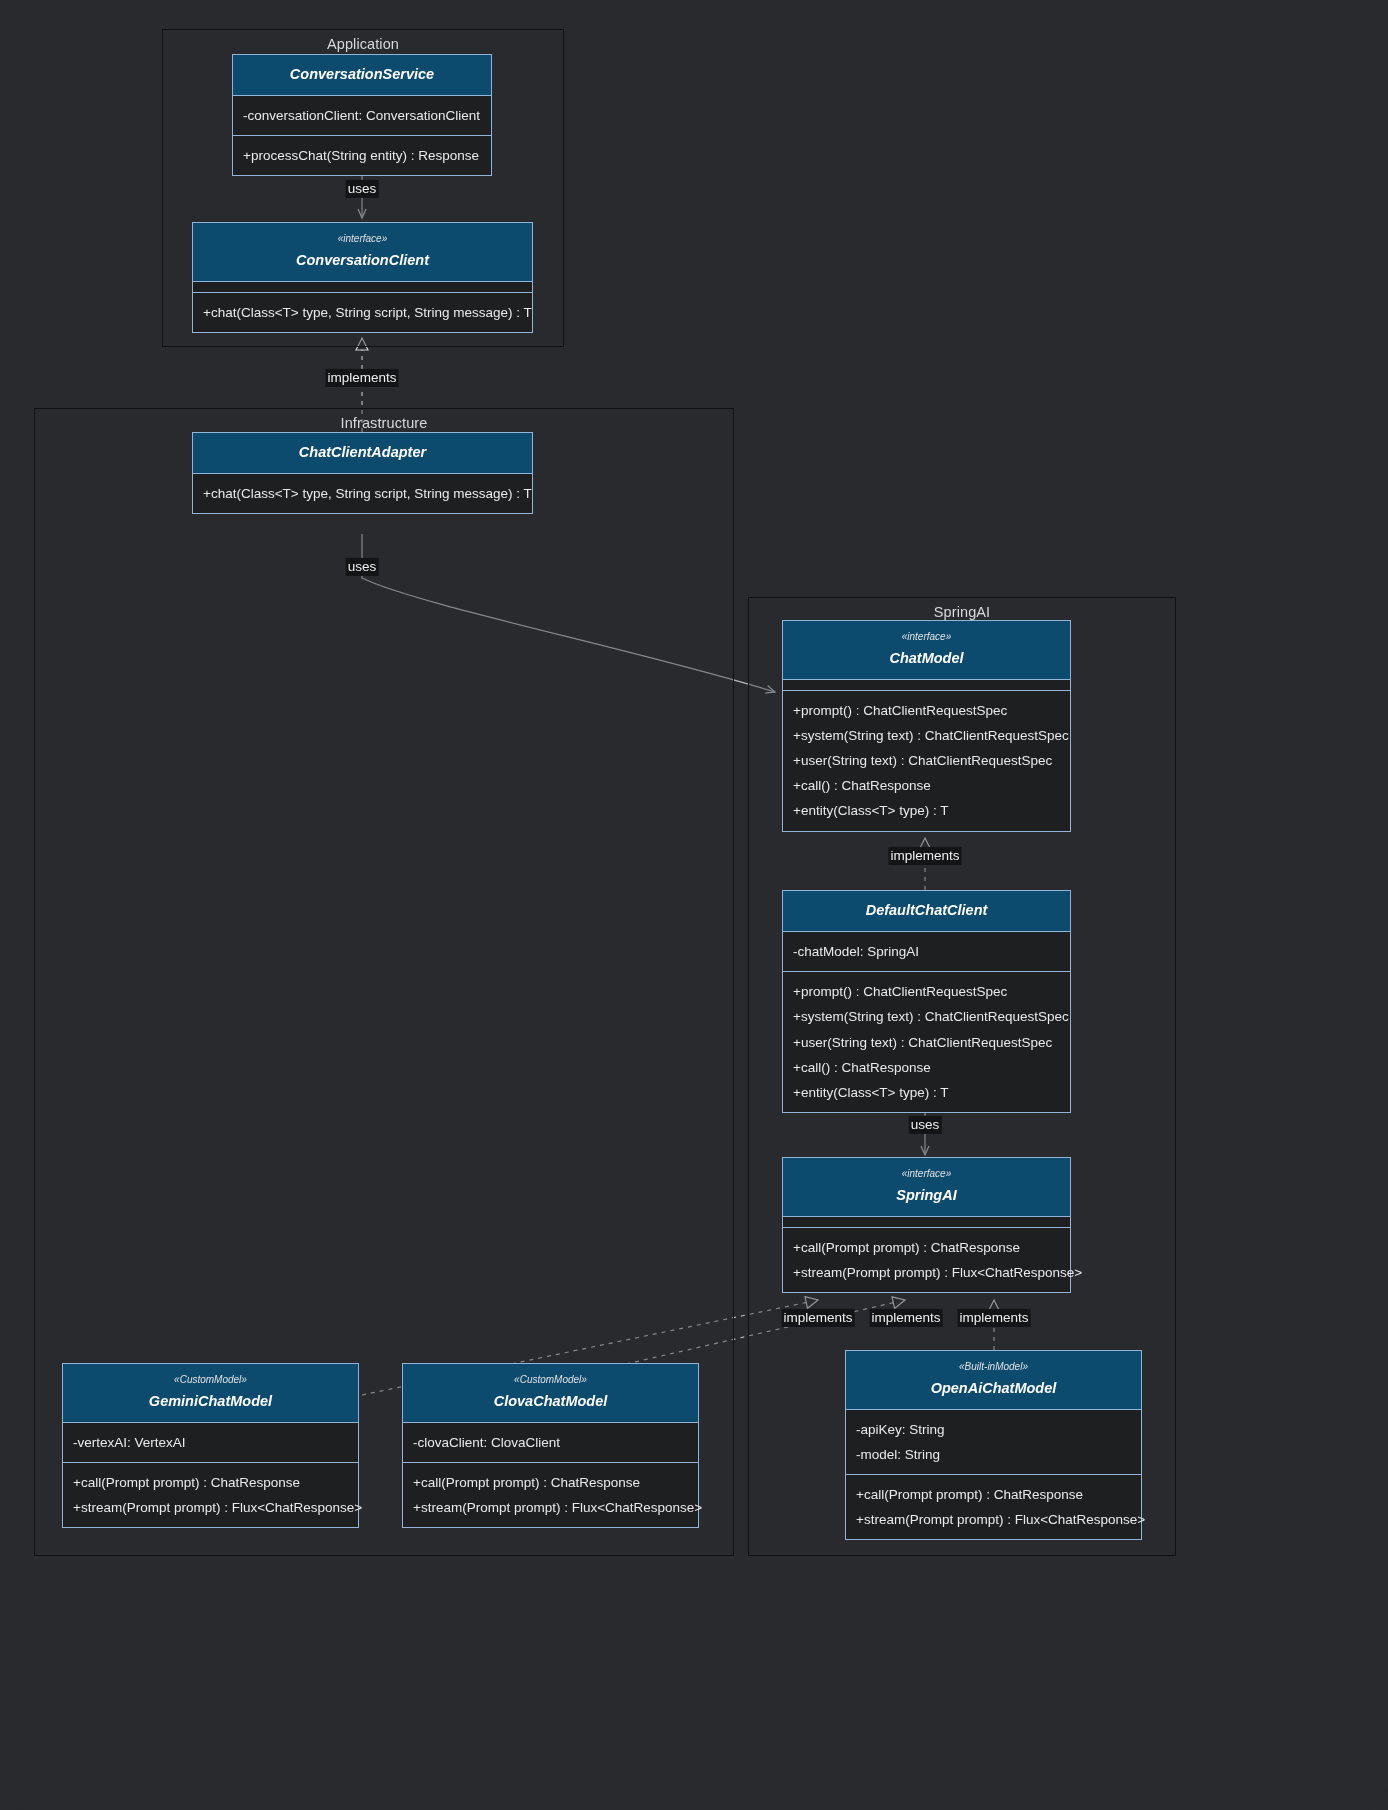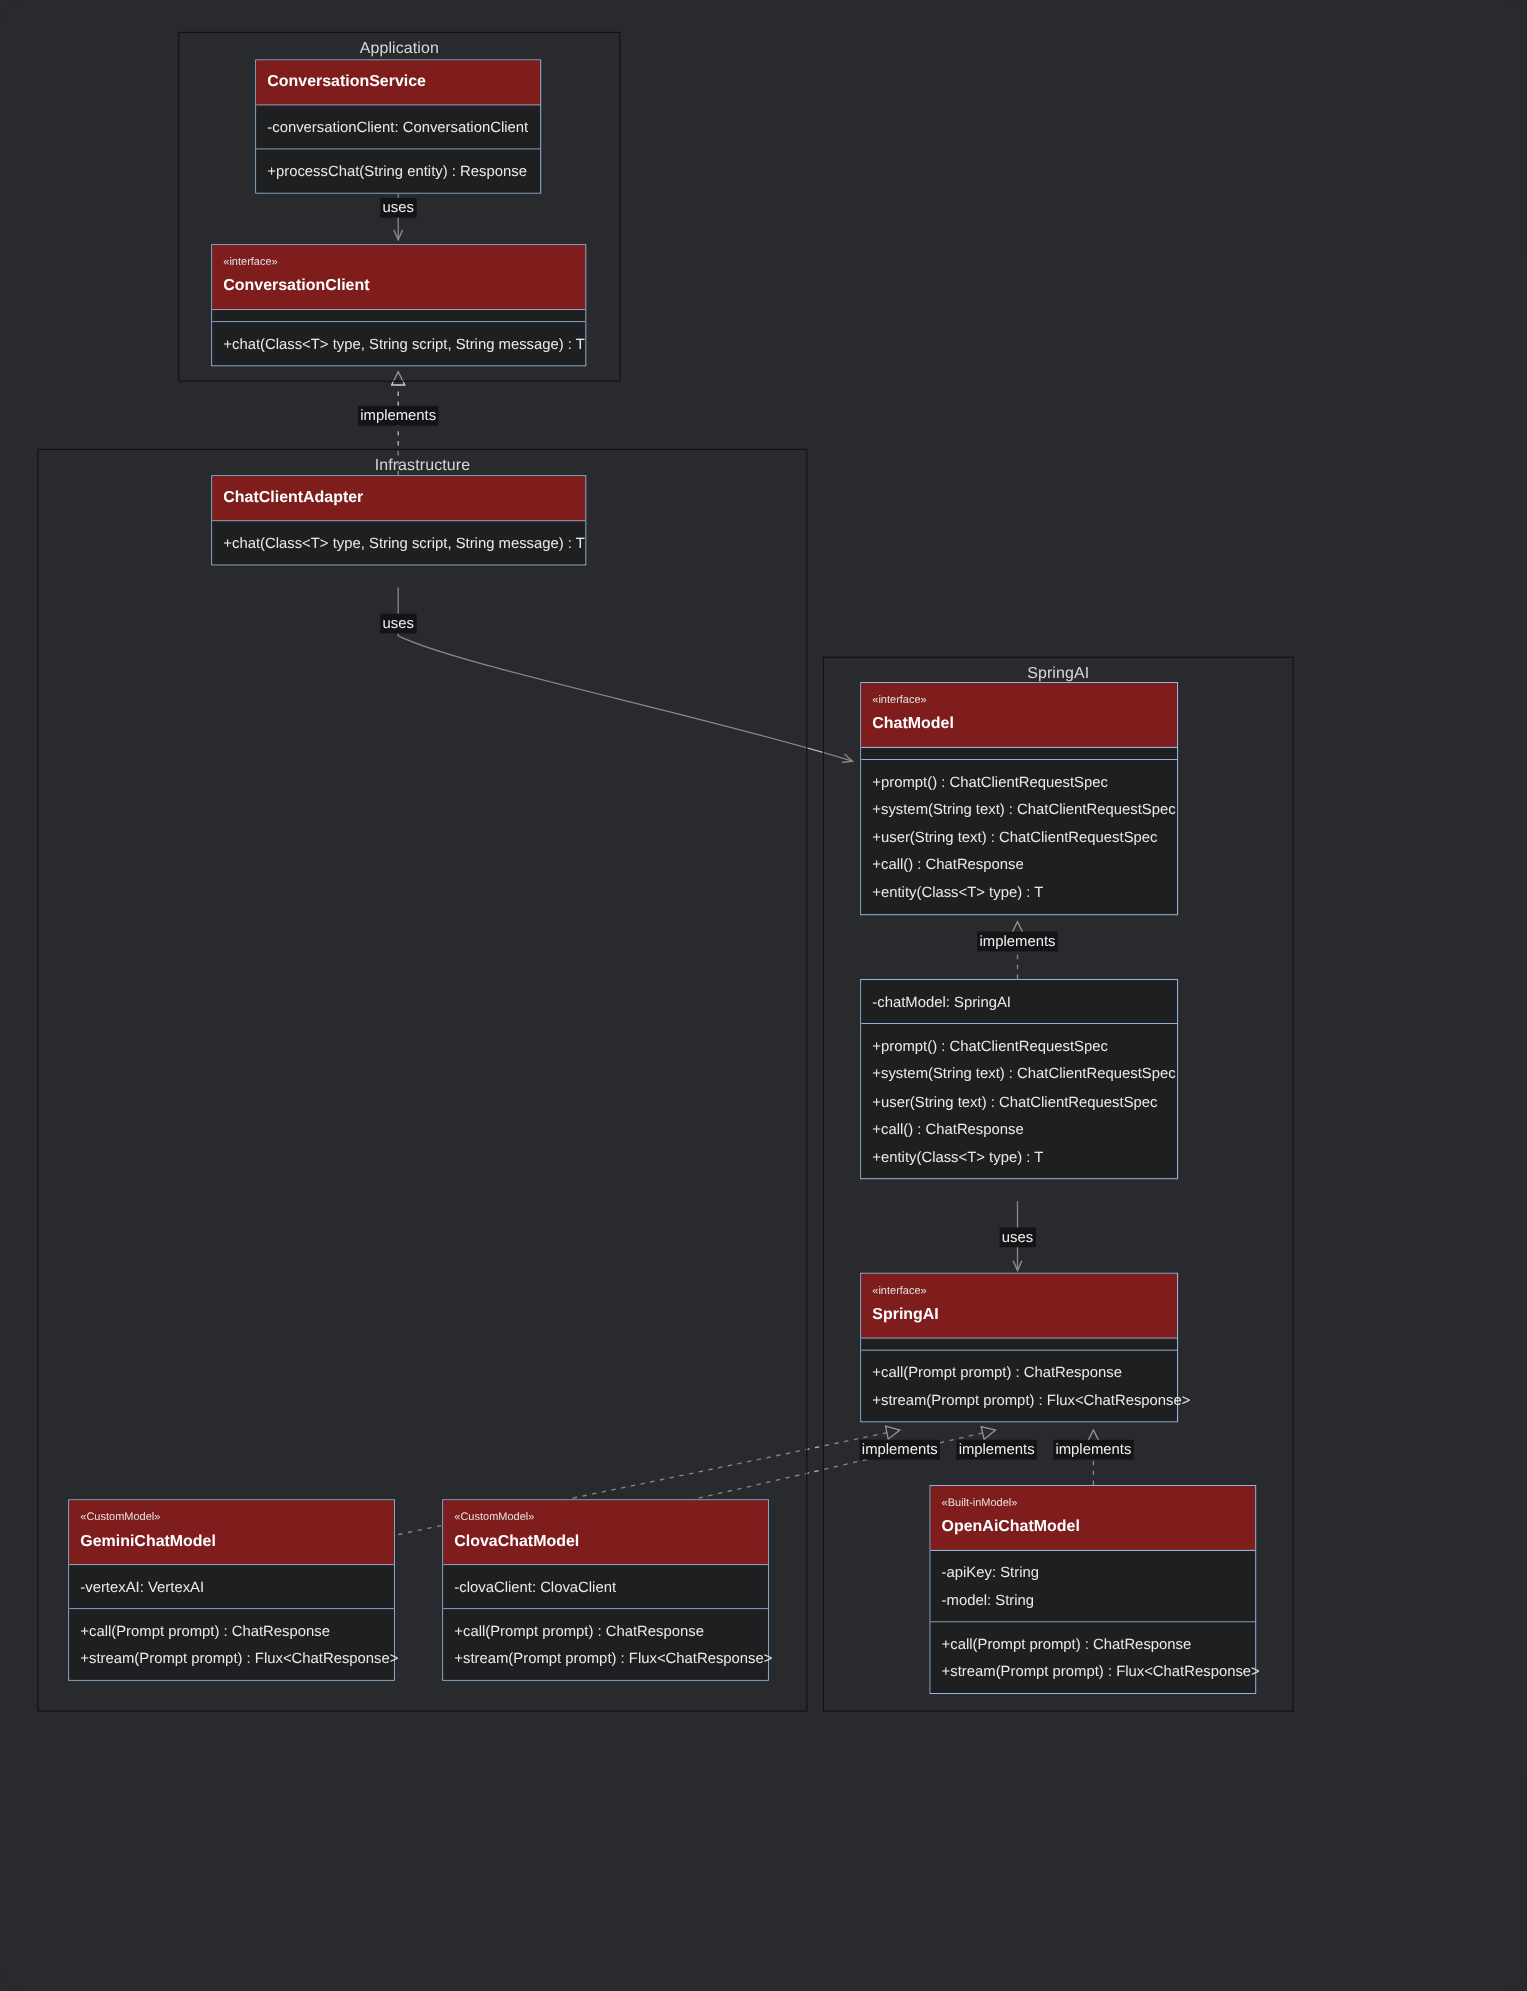--- a/index.html
+++ b/index.html
@@ -50,22 +50,24 @@
   
   .node {
     position: absolute;
     box-sizing: border-box;
     border: 1.1px solid #93b4d8;
     background: #1e1f21;
     color: #eeeeee;
   }
   .node-head {
     padding: 9px 10px 10px 10px;
+    text-align: center;
     border-bottom: 1.1px solid #93b4d8;
-    background: #7f1d1d;
+    background: #0c4a6e;
+    font-style: italic;
   }
   .stereotype {
     display: block;
     font-size: 10px;
     color: #e2e2e2;
     line-height: 1.45;
     margin-bottom: 3px;
   }
   .cls-name {
     display: block;
@@ -189,20 +191,23 @@
     <div class="compartment">
       <span class="member">+prompt() : ChatClientRequestSpec</span>
       <span class="member">+system(String text) : ChatClientRequestSpec</span>
       <span class="member">+user(String text) : ChatClientRequestSpec</span>
       <span class="member">+call() : ChatResponse</span>
       <span class="member">+entity(Class&lt;T&gt; type) : T</span>
     </div>
   </div>
 
   <div class="node" style="left:782px; top:890px; width:289px;">
+    <div class="node-head">
+      <span class="cls-name">DefaultChatClient</span>
+    </div>
     <div class="compartment">
       <span class="member">-chatModel: SpringAI</span>
     </div>
     <div class="compartment">
       <span class="member">+prompt() : ChatClientRequestSpec</span>
       <span class="member">+system(String text) : ChatClientRequestSpec</span>
       <span class="member">+user(String text) : ChatClientRequestSpec</span>
       <span class="member">+call() : ChatResponse</span>
       <span class="member">+entity(Class&lt;T&gt; type) : T</span>
     </div>

